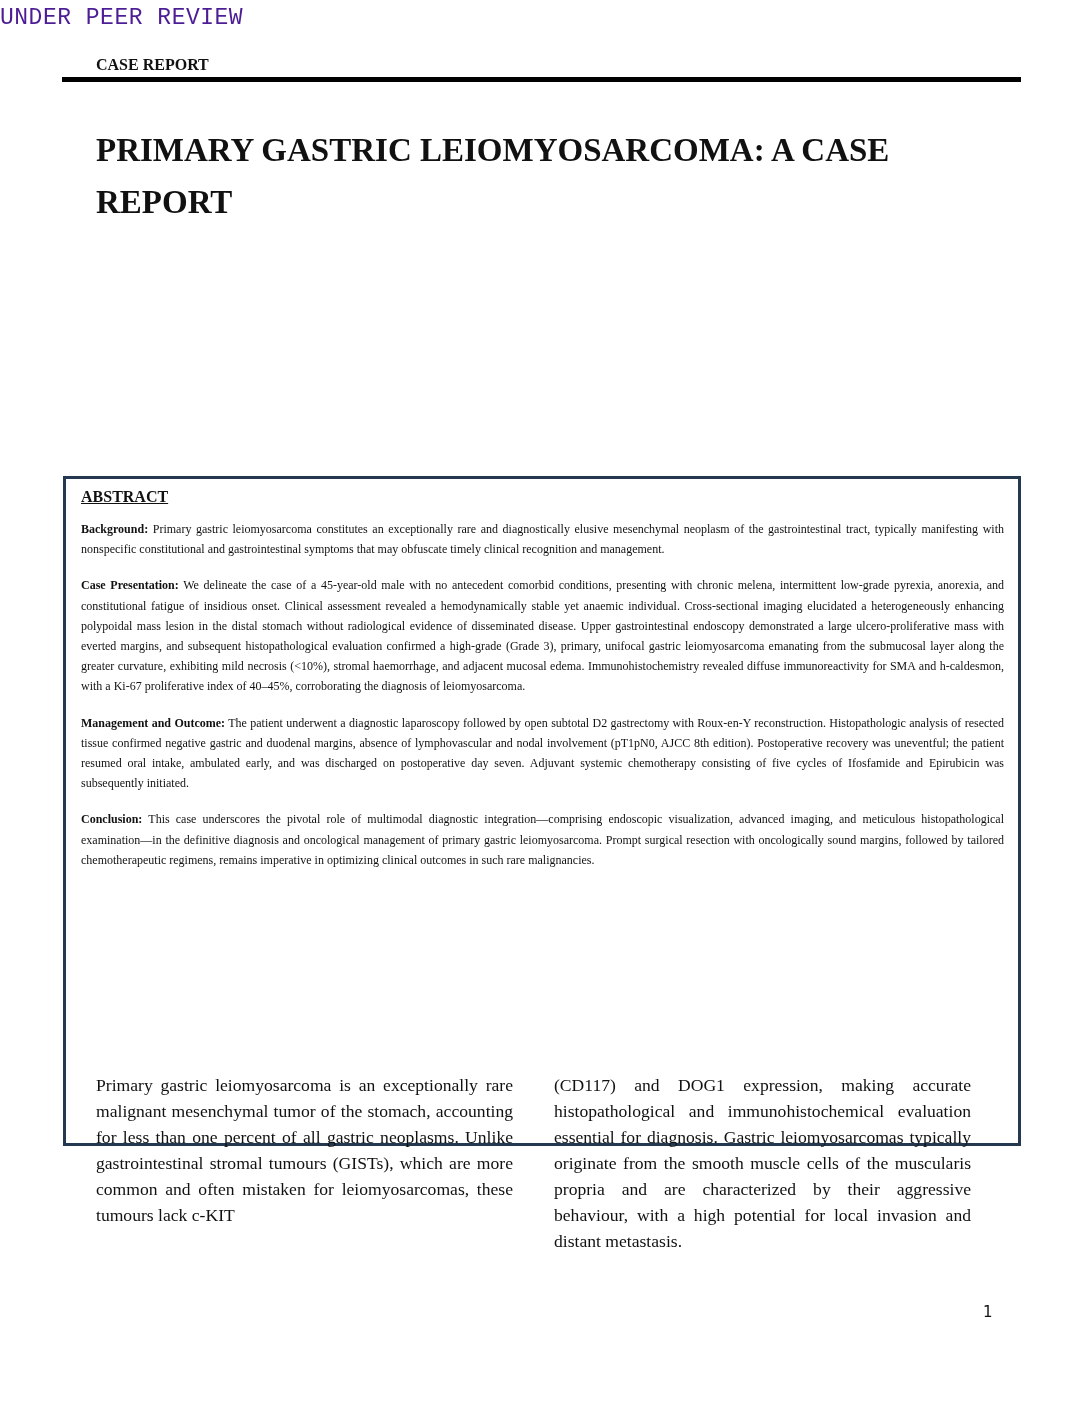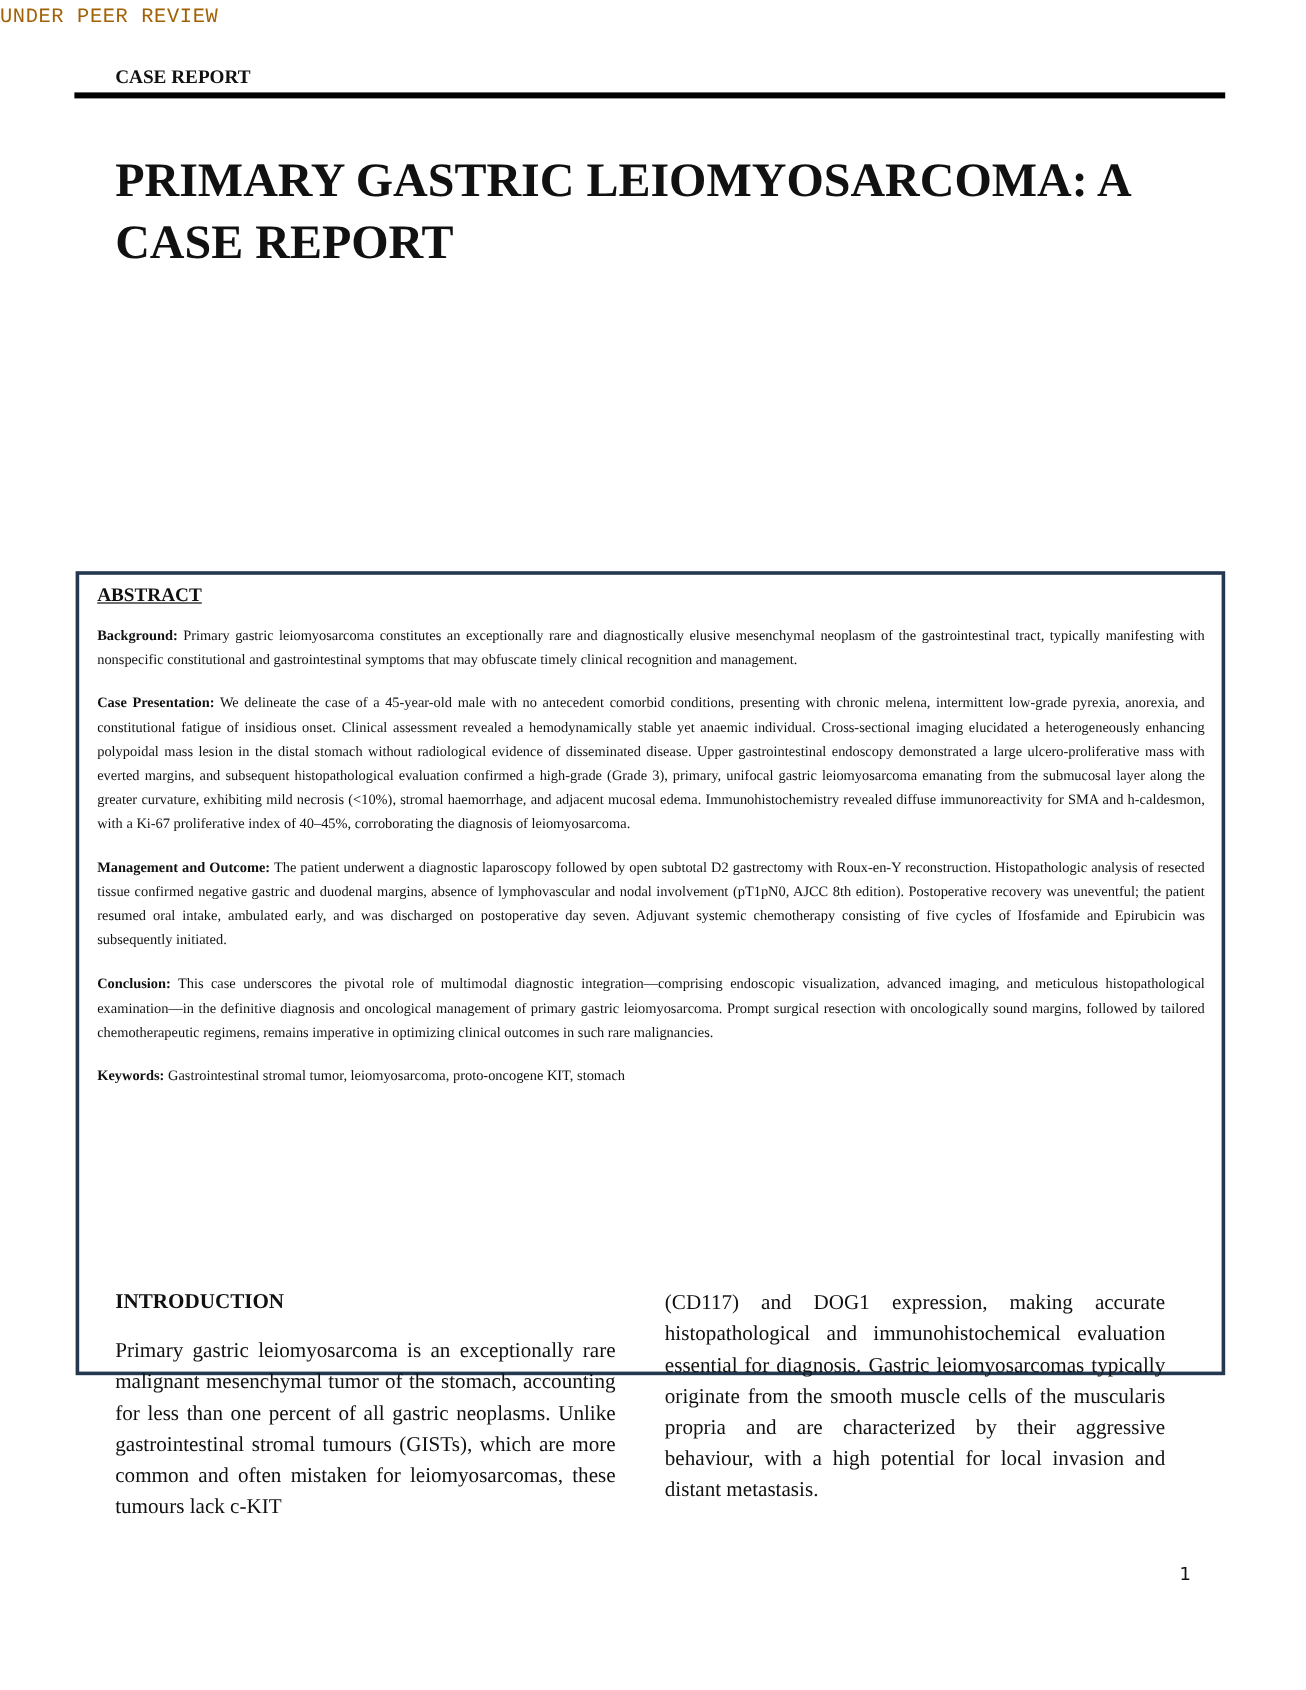--- a/index.html
+++ b/index.html
@@ -1,20 +1,20 @@
 <!DOCTYPE html>
 <html><head>
   <meta charset="utf-8">
   <style>
     html, body { margin: 0; padding: 0; background: #ffffff; }
     body { width: 1088px; height: 1408px; position: relative; overflow: hidden; color: #111; font-family: "Liberation Serif", serif; }
-    .watermark { position: absolute; left: 0; top: 5px; font-family: "Liberation Mono", monospace; font-size: 17px; color: #a16207; letter-spacing: 0.5px; }
+    .watermark { position: absolute; left: 0; top: 5px; font-family: "Liberation Mono", monospace; font-size: 23px; color: #4c1d95; letter-spacing: 0.5px; }
     .running-head { position: absolute; left: 96px; top: 56px; font-size: 16px; font-weight: bold; }
     .head-rule { position: absolute; left: 62px; top: 77px; width: 959px; height: 5px; background: #000; }
-    .title { position: absolute; left: 96px; top: 124px; width: 900px; font-size: 40px; font-weight: bold; line-height: 52px; margin: 0; }
+    .title { position: absolute; left: 96px; top: 124px; width: 900px; font-size: 33px; font-weight: bold; line-height: 52px; margin: 0; }
     .abstract-box { position: absolute; left: 63px; top: 476px; width: 958px; height: 670px; box-sizing: border-box; border: 3px solid #243850; padding: 8px 14px 0 15px; }
     .abstract-head { font-size: 16px; font-weight: bold; text-decoration: underline; margin: 0 0 12px 0; line-height: 20px; }
     .abs-p { font-size: 12px; line-height: 20.2px; text-align: justify; margin: 0 0 16px 0; font-family: Liberation Serif, serif; }
     .abs-p b { font-weight: bold; }
     .col { position: absolute; font-size: 17.6px; line-height: 26px; text-align: justify; }
     .col-left { left: 96px; top: 1072px; width: 417px; }
     .col-right { left: 554px; top: 1072px; width: 417px; }
     .section-head { font-size: 17.6px; font-weight: bold; margin: 0 0 16px 0; line-height: 24px; }
     .col p { margin: 0; }
     .page-number { position: absolute; left: 983px; top: 1303px; font-family: "DejaVu Sans", sans-serif; font-size: 15px; }
@@ -27,25 +27,23 @@
 <div class="head-rule"></div>
 
 <h1 class="title">PRIMARY GASTRIC LEIOMYOSARCOMA: A CASE REPORT</h1>
 
 <div class="abstract-box">
   <div class="abstract-head">ABSTRACT</div>
   <p class="abs-p"><b>Background:</b><span> Primary gastric leiomyosarcoma constitutes an exceptionally rare and diagnostically elusive mesenchymal neoplasm of the gastrointestinal tract, typically manifesting with nonspecific constitutional and gastrointestinal symptoms that may obfuscate timely clinical recognition and management.</span></p>
   <p class="abs-p"><b>Case Presentation:</b><span> We delineate the case of a 45-year-old male with no antecedent comorbid conditions, presenting with chronic melena, intermittent low-grade pyrexia, anorexia, and constitutional fatigue of insidious onset. Clinical assessment revealed a hemodynamically stable yet anaemic individual. Cross-sectional imaging elucidated a heterogeneously enhancing polypoidal mass lesion in the distal stomach without radiological evidence of disseminated disease. Upper gastrointestinal endoscopy demonstrated a large ulcero-proliferative mass with everted margins, and subsequent histopathological evaluation confirmed a high-grade (Grade 3), primary, unifocal gastric leiomyosarcoma emanating from the submucosal layer along the greater curvature, exhibiting mild necrosis (&lt;10%), stromal haemorrhage, and adjacent mucosal edema. Immunohistochemistry revealed diffuse immunoreactivity for SMA and h-caldesmon, with a Ki-67 proliferative index of 40–45%, corroborating the diagnosis of leiomyosarcoma.</span></p>
   <p class="abs-p"><b>Management and Outcome:</b><span> The patient underwent a diagnostic laparoscopy followed by open subtotal D2 gastrectomy with Roux-en-Y reconstruction. Histopathologic analysis of resected tissue confirmed negative gastric and duodenal margins, absence of lymphovascular and nodal involvement (pT1pN0, AJCC 8th edition). Postoperative recovery was uneventful; the patient resumed oral intake, ambulated early, and was discharged on postoperative day seven. Adjuvant systemic chemotherapy consisting of five cycles of Ifosfamide and Epirubicin was subsequently initiated.</span></p>
   <p class="abs-p"><b>Conclusion:</b><span> This case underscores the pivotal role of multimodal diagnostic integration—comprising endoscopic visualization, advanced imaging, and meticulous histopathological examination—in the definitive diagnosis and oncological management of primary gastric leiomyosarcoma. Prompt surgical resection with oncologically sound margins, followed by tailored chemotherapeutic regimens, remains imperative in optimizing clinical outcomes in such rare malignancies.</span></p>
-  <p class="abs-p"><b>Keywords:</b><span> Gastrointestinal stromal tumor, leiomyosarcoma, proto-oncogene KIT, stomach</span></p>
 </div>
 
 <div class="col col-left">
-  <div class="section-head">INTRODUCTION</div>
   <p>Primary gastric leiomyosarcoma is an exceptionally rare malignant mesenchymal tumor of the stomach, accounting for less than one percent of all gastric neoplasms. Unlike gastrointestinal stromal tumours (GISTs), which are more common and often mistaken for leiomyosarcomas, these tumours lack c-KIT</p>
 </div>
 
 <div class="col col-right">
   <p>(CD117) and DOG1 expression, making accurate histopathological and immunohistochemical evaluation essential for diagnosis. Gastric leiomyosarcomas typically originate from the smooth muscle cells of the muscularis propria and are characterized by their aggressive behaviour, with a high potential for local invasion and distant metastasis.</p>
 </div>
 
 <div class="page-number">1</div>
 
 </body></html>

